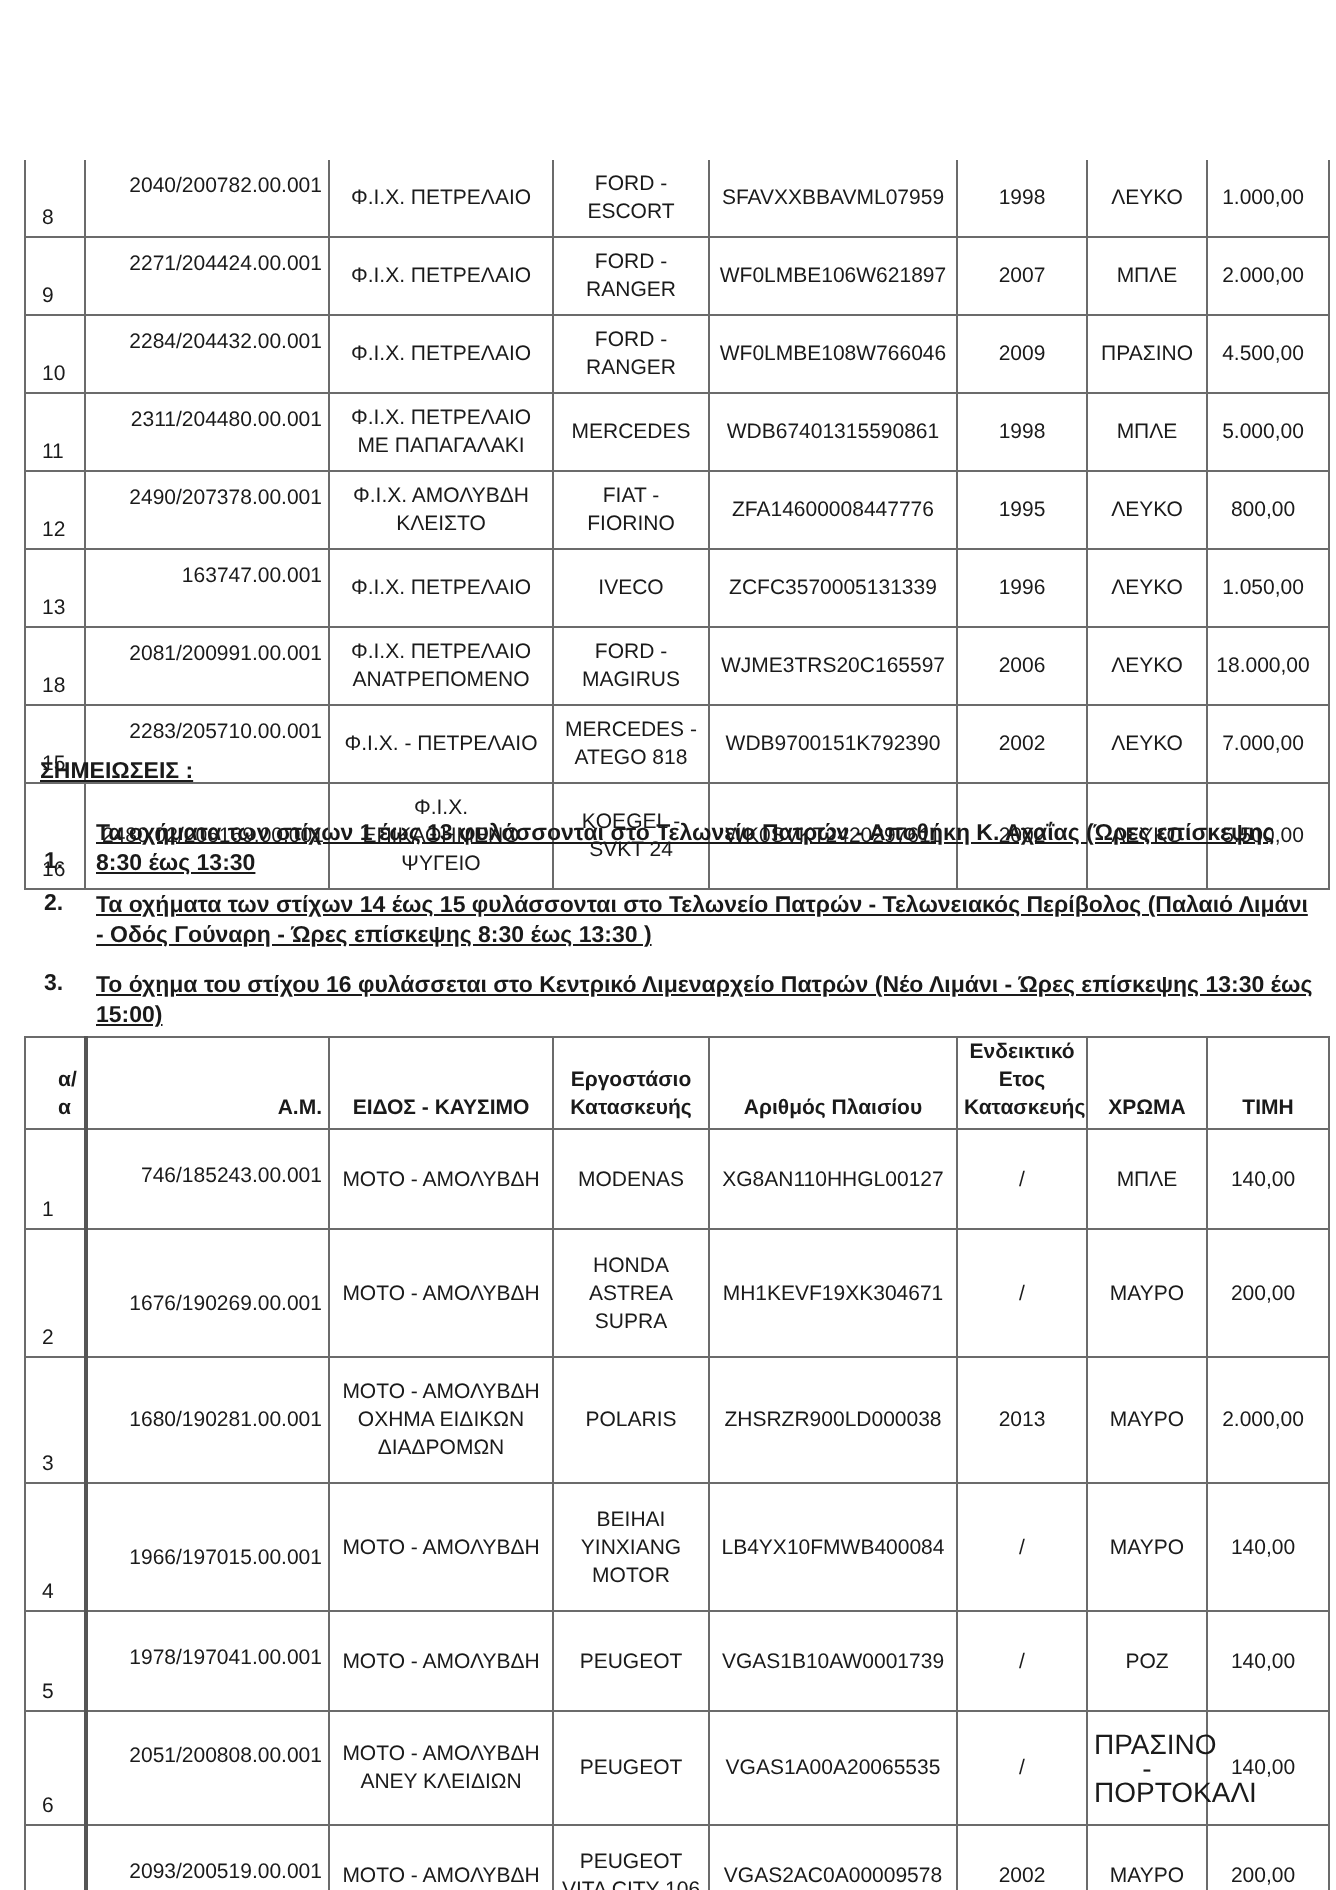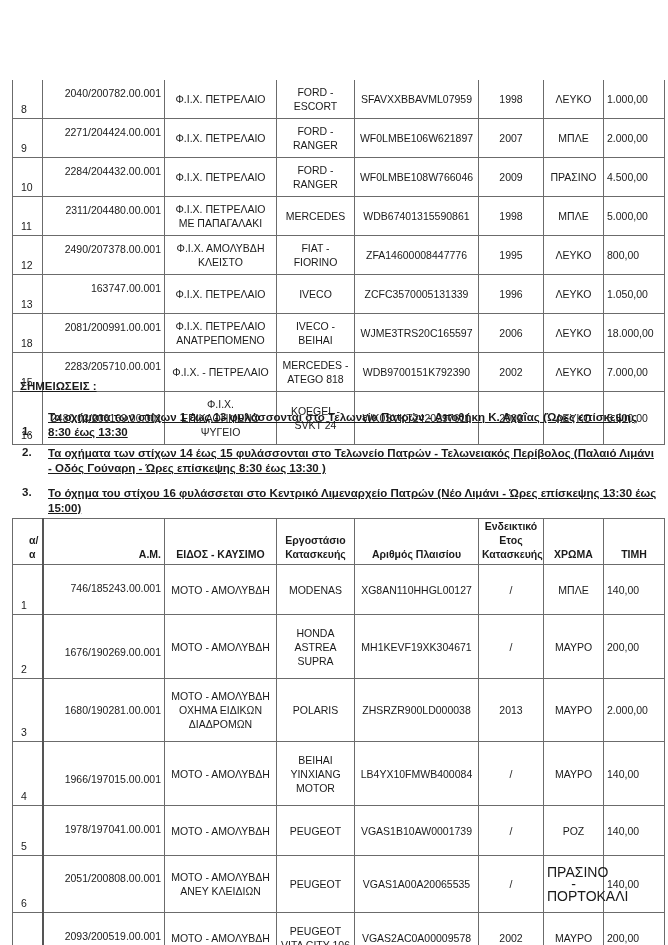--- a/index.html
+++ b/index.html
@@ -3,21 +3,21 @@
 <meta charset="utf-8">
 <style>
   html, body { margin:0; padding:0; background:#fff; }
   body { width:668px; height:945px; position:relative; overflow:hidden;
          font-family:"Liberation Sans", "DejaVu Sans", sans-serif; color:#1a1a1a; }
   table { border-collapse:collapse; position:absolute; table-layout:fixed; }
   td, th { border:1px solid #6b6b6b; font-size:10.5px; text-align:center; vertical-align:middle;
            padding:0 3px; line-height:14px; font-weight:normal; }
   td.idx { text-align:left; vertical-align:bottom; padding-left:8px; padding-bottom:2px; }
   td.am { text-align:right; padding-left:8px; vertical-align:top; padding-top:6px; }
-  td.price { text-align:left; padding-right:8px; }
+  td.price { text-align:center; padding-right:8px; }
   #t1 { left:12px; top:80px; width:652px; }
   #t1 td { height:32px; }
   #t1 tr.tall td { height:50px; }
   #t1 .top-open td { border-top:none; }
   .notes { position:absolute; left:20px; top:380px; width:640px; font-size:11.5px; font-weight:bold; }
   .notes .title { text-decoration:underline; margin-bottom:18px; }
   .note { display:flex; margin-bottom:6px; }
   .note .num { width:26px; flex:none; padding-left:2px; }
   .note .txt { text-decoration:underline; line-height:15px; }
   .note.n1 .num { padding-top:15px; }
@@ -105,21 +105,21 @@
       <td>IVECO</td>
       <td>ZCFC3570005131339</td>
       <td>1996</td>
       <td>ΛΕΥΚΟ</td>
       <td class="price">1.050,00</td>
     </tr>
     <tr>
       <td class="idx">18</td>
       <td class="am">2081/200991.00.001</td>
       <td>Φ.Ι.Χ. ΠΕΤΡΕΛΑΙΟ ΑΝΑΤΡΕΠΟΜΕΝΟ</td>
-      <td>IVECO - BEIHAI</td>
+      <td>FORD - MAGIRUS</td>
       <td>WJME3TRS20C165597</td>
       <td>2006</td>
       <td>ΛΕΥΚΟ</td>
       <td class="price">18.000,00</td>
     </tr>
     <tr>
       <td class="idx">15</td>
       <td class="am">2283/205710.00.001</td>
       <td>Φ.Ι.Χ. - ΠΕΤΡΕΛΑΙΟ</td>
       <td>MERCEDES - ATEGO 818</td>

